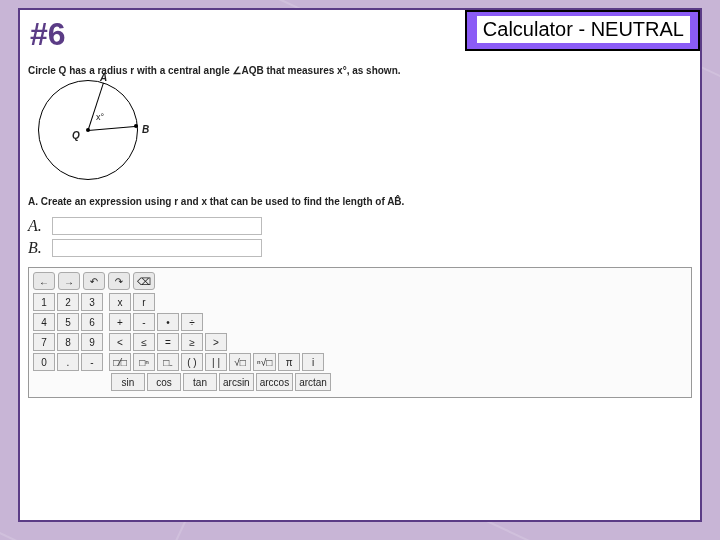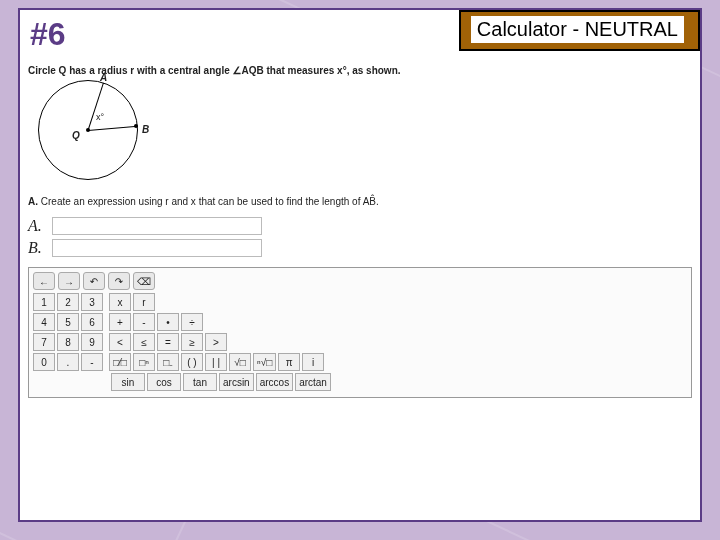--- a/index.html
+++ b/index.html
@@ -22,36 +22,36 @@
     background: #ffffff; border: 2px solid #5b3c86;
   }
   .header { position: relative; height: 55px; }
   .qnum {
     position: absolute; left: 10px; top: 6px;
     font-size: 32px; font-weight: 900; color: #5b3c86;
     font-family: "Arial Black", Arial, sans-serif;
   }
   .badge {
     position: absolute; right: 0; top: 0;
-    background: #a16207; color: #000; border: 2px solid #000;
-    padding: 4px 14px 6px 10px;
+    background: #8b5cf6; color: #000; border: 2px solid #000;
+    padding: 4px 8px 6px 10px;
   }
   .badge-inner { background: #fff; padding: 2px 6px; font-size: 20px; }
   .content { padding: 0 8px 8px 8px; font-size: 10px; color: #222; }
   .stem { font-weight: bold; margin-bottom: 4px; }
   .figwrap { position: relative; height: 110px; }
   .circle {
     position: absolute; left: 10px; top: 0; width: 100px; height: 100px;
     border: 1.5px solid #000; border-radius: 50%;
   }
   .dot { position: absolute; width: 4px; height: 4px; background: #000; border-radius: 50%; }
   .lbl { position: absolute; font-size: 10px; font-weight: bold; font-style: italic; }
   .radline { position: absolute; background: #000; height: 1px; transform-origin: left center; }
   .parts p { font-weight: bold; margin: 6px 0 2px 0; font-size: 10px; }
-  .parts .sub { font-weight: normal; }
+  .parts .sub { font-weight: bold; }
   .answers { margin-top: 10px; }
   .ansrow { display: flex; align-items: center; margin: 4px 0; }
   .anslabel { font-family: "Times New Roman", serif; font-size: 16px; font-style: italic; width: 24px; }
   .ansbox { width: 210px; height: 18px; border: 1px solid #bbb; background: #fff; }
   .palette {
     margin-top: 10px; border: 1px solid #999; background: #fbfbfb;
     padding: 4px; font-size: 10px;
   }
   .prow { display: flex; gap: 2px; margin-bottom: 2px; align-items: stretch; }
   .pbtn {

